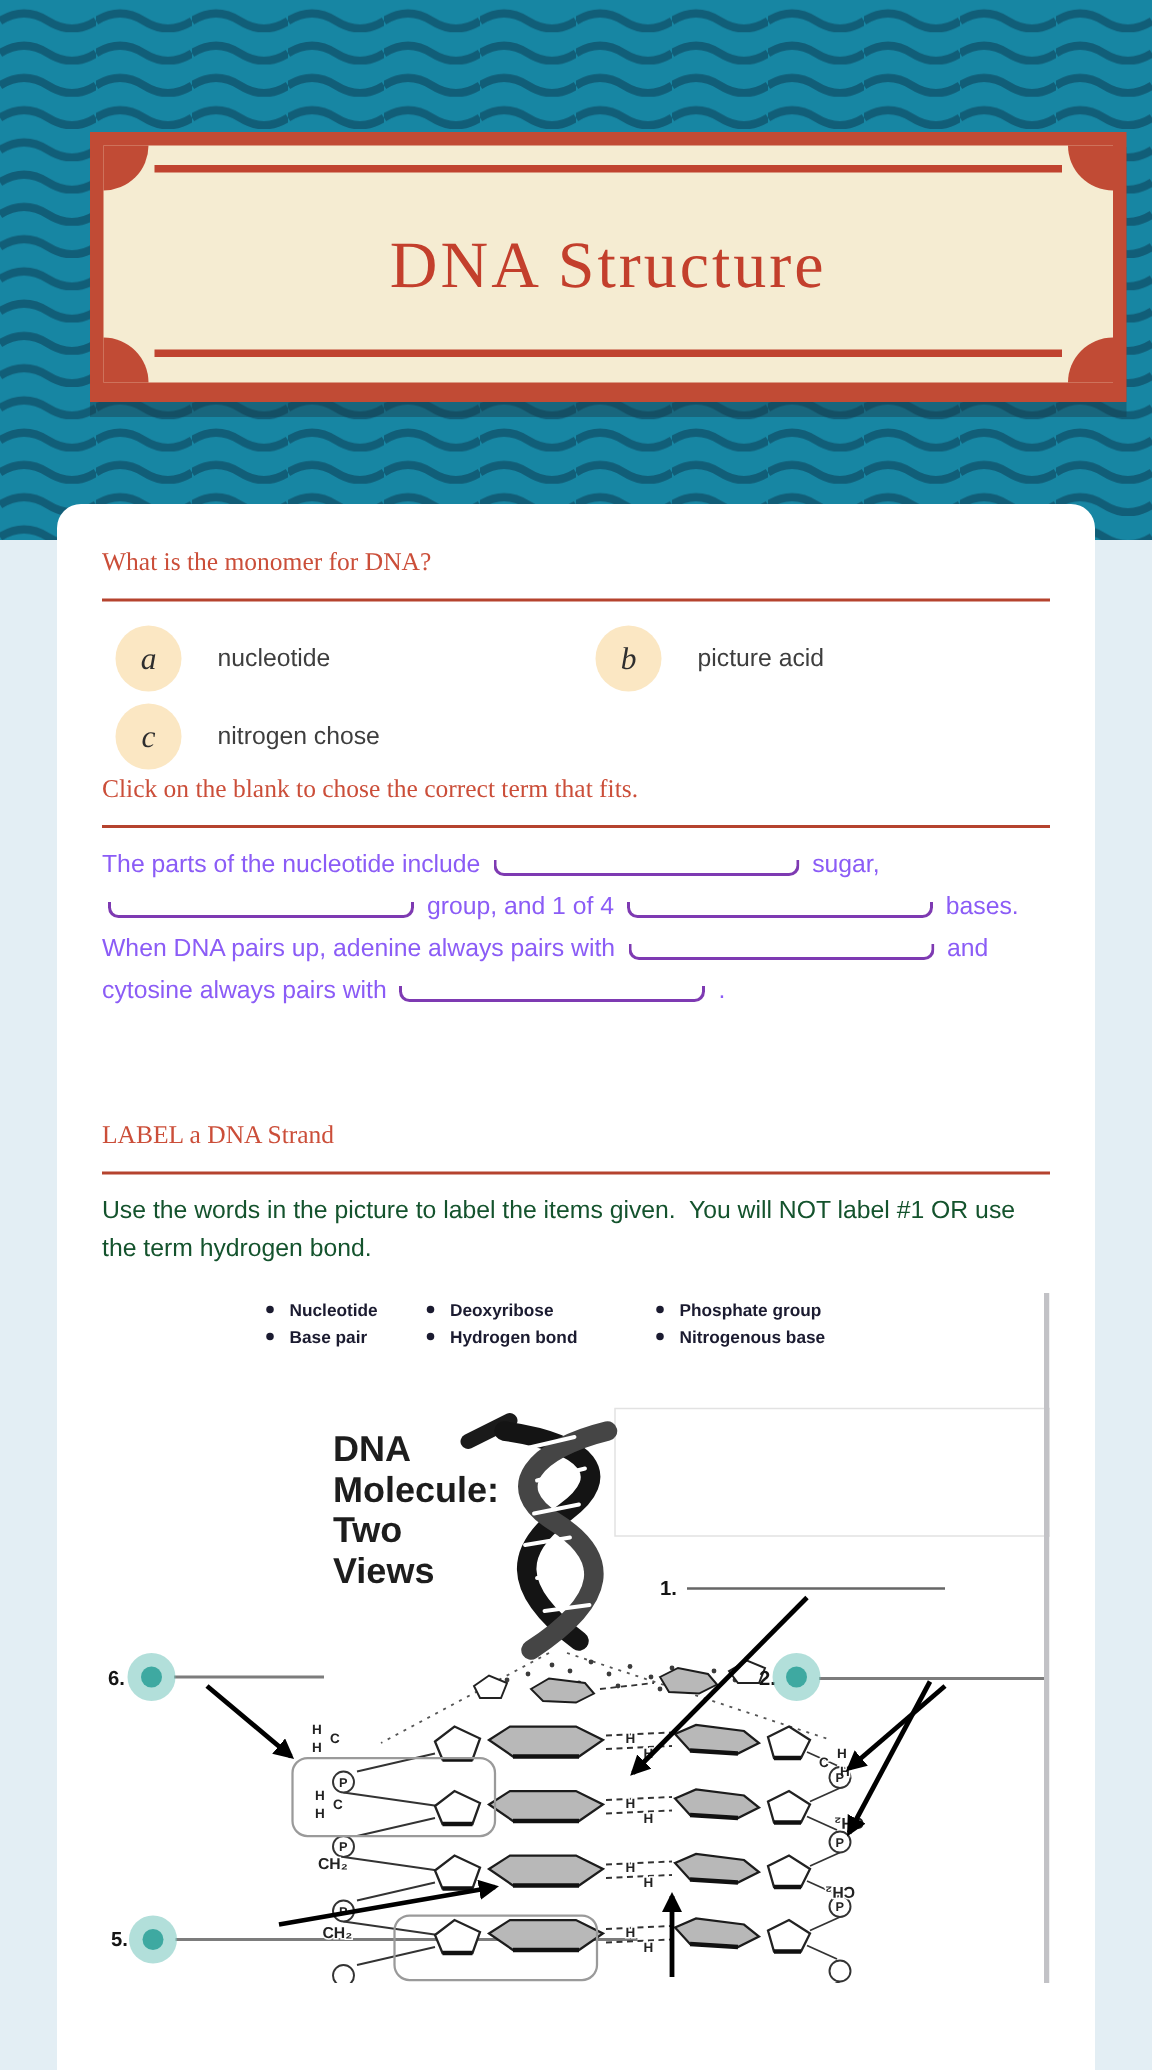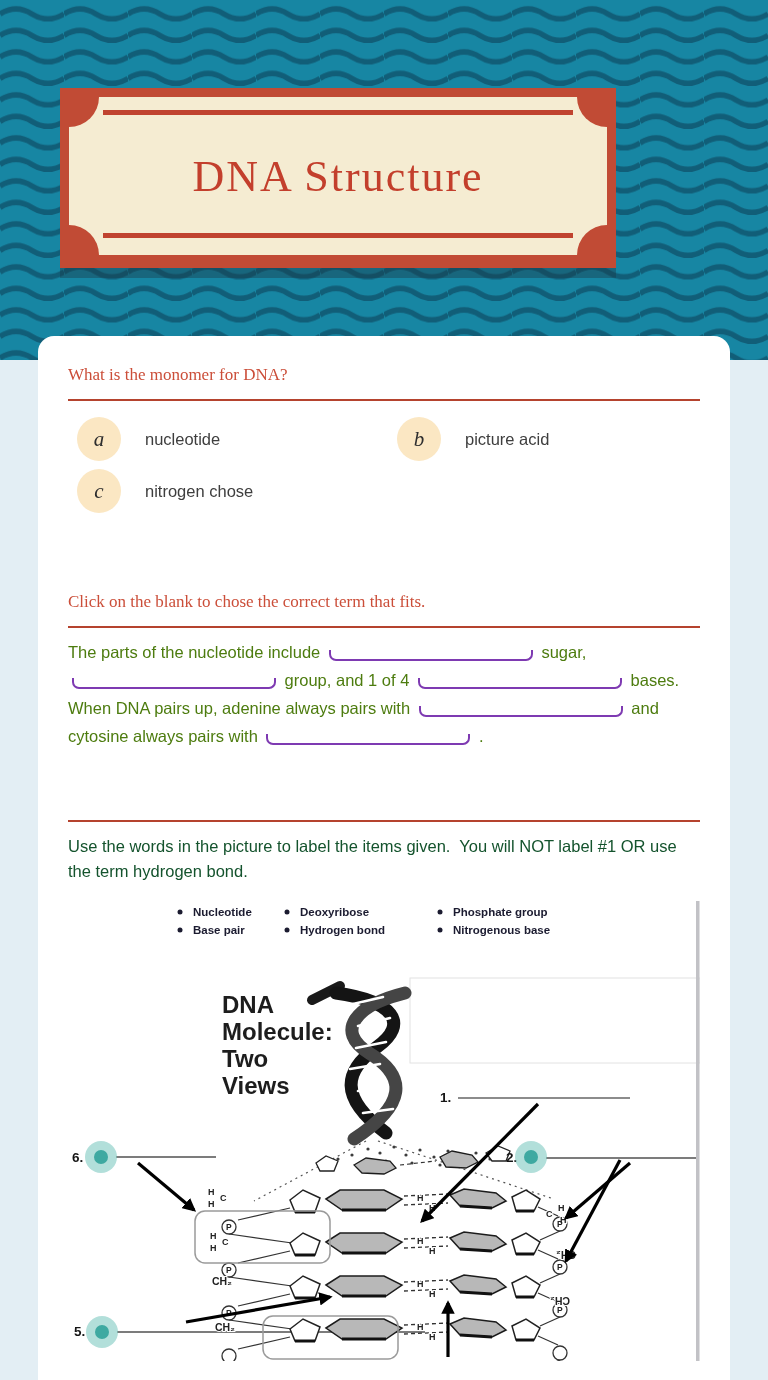--- a/index.html
+++ b/index.html
@@ -2,22 +2,22 @@
 <html><head>
 <meta charset="utf-8">
 <style>
   html,body{margin:0;padding:0;background:#e3eef4;}
   .page{position:relative;width:768px;height:1380px;overflow:hidden;background:#e3eef4;
         font-family:"Liberation Sans",sans-serif;}
   
   .hero{position:absolute;top:0;left:0;width:768px;height:360px;}
   .hero svg{display:block;}
   
-  .banner{position:absolute;left:60px;top:88px;width:556px;height:180px;background:#c14b35;
-          box-shadow:0 10px 0 rgba(27,60,75,.42);}
+  .banner{position:absolute;left:60px;top:88px;width:648px;height:180px;background:#c14b35;
+          box-shadow:0 10px 0 rgba(27,60,75,.42);padding-left:43px;}
   .banner-inner{position:absolute;left:9px;right:9px;top:9px;bottom:13px;background:#f5ecd2;}
   .corner{position:absolute;width:30px;height:30px;background:#c14b35;}
   .corner.tl{top:0;left:0;border-bottom-right-radius:100%;}
   .corner.tr{top:0;right:0;border-bottom-left-radius:100%;}
   .corner.bl{bottom:0;left:0;border-top-right-radius:100%;}
   .corner.br{bottom:0;right:0;border-top-left-radius:100%;}
   .brule{position:absolute;left:34px;right:34px;height:5px;background:#c0432f;}
   .brule.top{top:13px;} .brule.bot{bottom:17px;}
   .banner-title{position:absolute;inset:0;display:flex;align-items:center;justify-content:center;
                 font-family:cursive;font-size:44px;color:#c33f2c;letter-spacing:2px;}
@@ -27,22 +27,22 @@
   .sec-head{font-family:cursive;font-size:17px;line-height:26px;color:#cb4e39;font-weight:400;margin:0;}
   .rule{height:2px;background:#b5432e;margin-top:11px;}
   
   .options{display:grid;grid-template-columns:320px 1fr;row-gap:8px;margin-top:16px;padding-left:9px;}
   .option{display:flex;align-items:center;gap:24px;height:44px;cursor:pointer;}
   .badge{width:44px;height:44px;border-radius:50%;background:#fbe7c3;flex:0 0 44px;
          display:flex;align-items:center;justify-content:center;
          font-family:cursive;font-style:italic;font-size:21px;color:#2e2e2e;}
   .opt-label{font-size:16.5px;color:#3e3e3e;}
   
-  .sec2{margin-top:76px;}
-  .fillpara{margin-top:10px;font-size:16.5px;line-height:28px;color:#4d7c0f;}
+  .sec2{}
+  .fillpara{margin-top:10px;font-size:16.5px;line-height:28px;color:#8b5cf6;}
   .blank{display:inline-block;width:200px;height:9px;margin:0 4px;vertical-align:-3px;
          border-bottom:2px solid #7e3ab2;border-left:2px solid #7e3ab2;border-right:2px solid #7e3ab2;
          border-radius:0 0 7px 7px;cursor:pointer;}
   
   .sec3{margin-top:70px;}
   .instr{margin-top:12px;font-size:16.5px;line-height:25px;color:#14532d;}
   .figure{position:relative;margin-top:16px;height:460px;}
   .figure svg{position:absolute;top:0;left:0;}
   text{font-family:"Liberation Sans",sans-serif;}
 </style>
@@ -110,20 +110,21 @@
         <span>When DNA pairs up, adenine always pairs with</span>
         <span class="blank"></span>
         <span>and</span>
         <span>cytosine always pairs with</span>
         <span class="blank"></span>
         <span>.</span>
       </p>
     </section>
 
     <section class="sec3">
+      <h2 class="sec-head">LABEL a DNA Strand</h2>
       <div class="rule"></div>
       <p class="instr">Use the words in the picture to label the items given.&nbsp; You will NOT label #1 OR use the term hydrogen bond.</p>
 
       <div class="figure">
         <svg width="632" height="460" viewBox="0 0 632 460">
           <defs>
             <marker id="ah" viewBox="0 0 10 10" refX="8" refY="5" markerWidth="4.2" markerHeight="4.2" orient="auto-start-reverse">
               <path d="M0,0 L10,5 L0,10 z" fill="#000"></path>
             </marker>
             <g id="rung">

